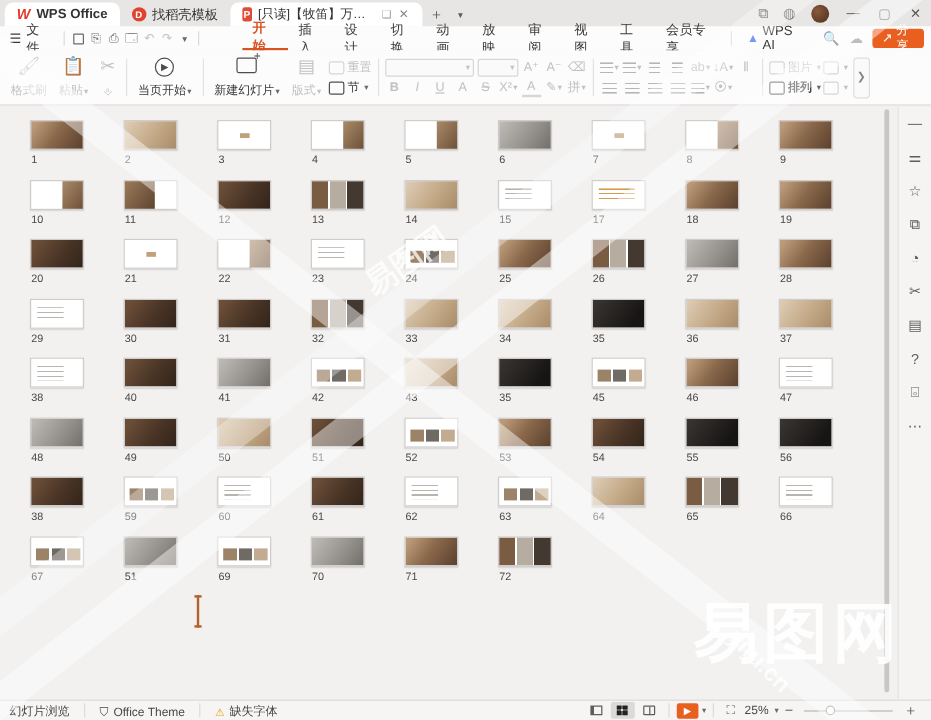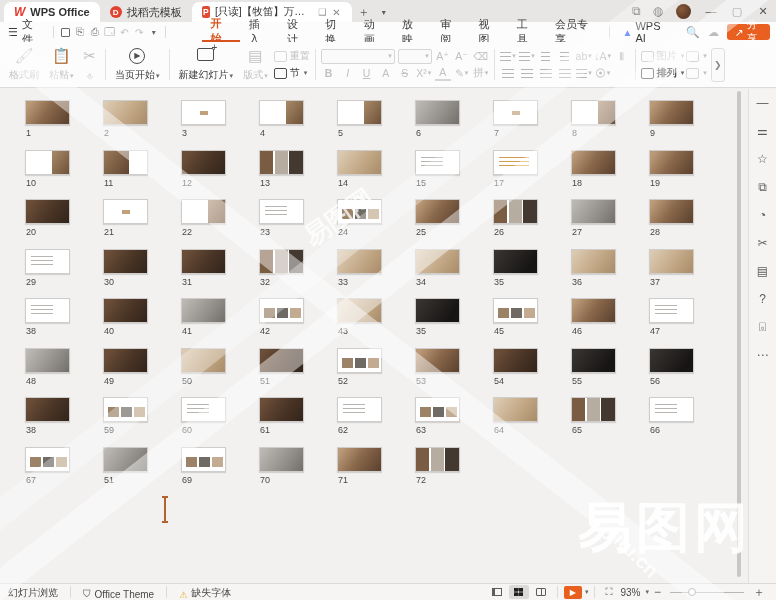--- a/index.html
+++ b/index.html
@@ -692,21 +692,21 @@
           <span class="vb-sorter"></span>
         </div>
       <div class="view-btn">
           <span class="vb-read"></span>
         </div>
       <div class="vsep"></div>
       <div class="play-sb">▶</div>
       <span class="caret">▾</span>
       <div class="vsep"></div>
       <div class="fit-ic">⛶</div>
-      <span class="zoom-val">93%</span>
+      <span class="zoom-val">25%</span>
       <span class="caret">▾</span>
       <span class="zbtn">−</span>
       <div class="zslider">
         <div class="track"></div>
           <div class="knob"></div>
       </div>
       <span class="zbtn">＋</span>
     </div>
   </div>
 

